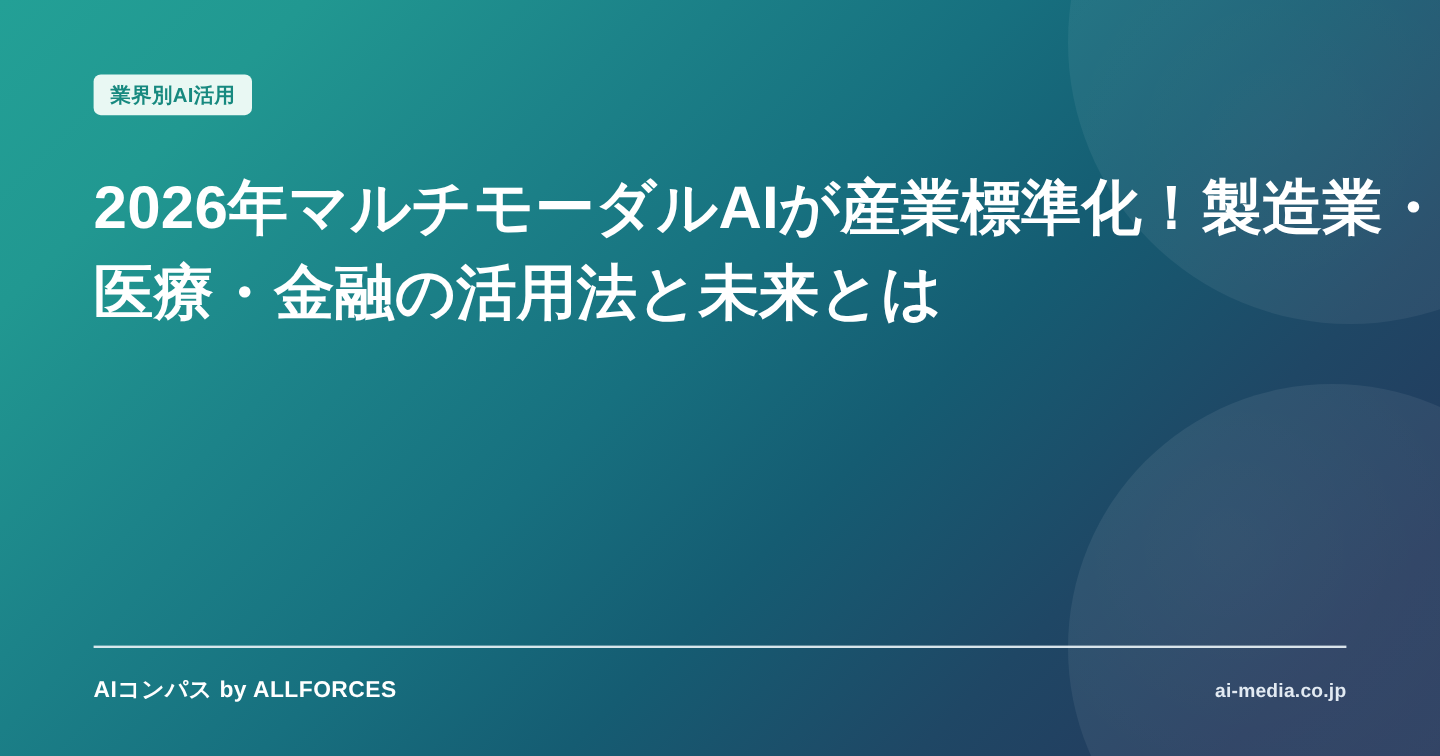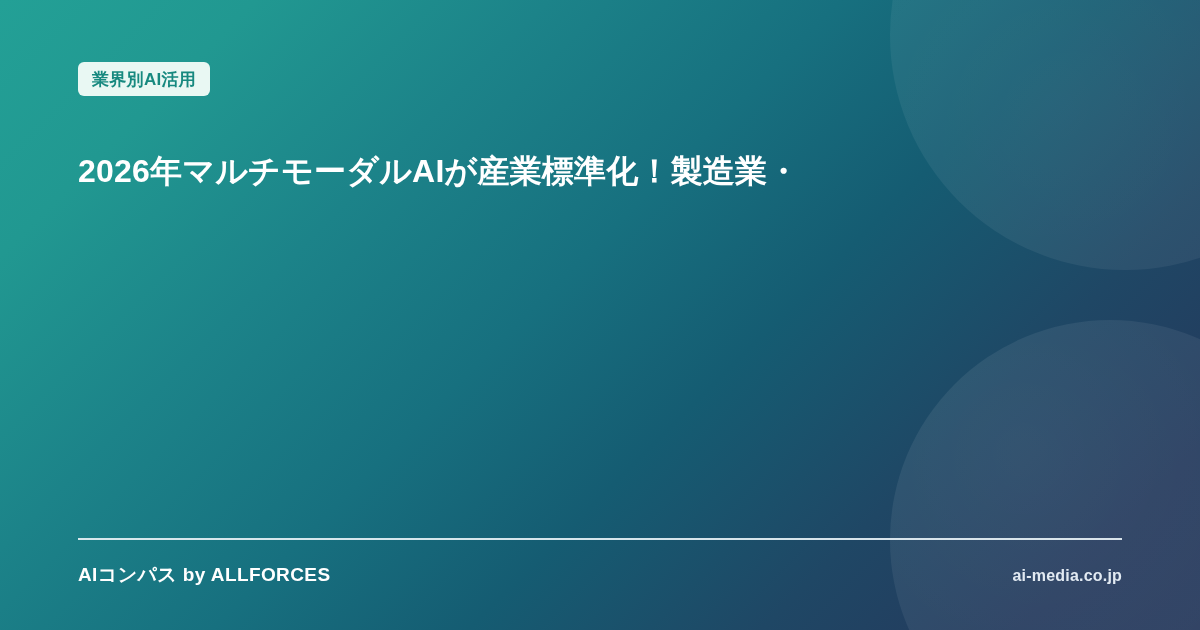--- a/index.html
+++ b/index.html
@@ -62,24 +62,24 @@
     color:#17897f;
     font-size:17px;
     font-weight:bold;
     letter-spacing:0.3px;
     white-space:nowrap;
   }
 
   
   .title {
     position:absolute;
-    left:78px; top:149px;
+    left:78px; top:138px;
     width:1048px;
     color:#ffffff;
-    font-size:32px;
+    font-size:50px;
     font-weight:bold;
     line-height:1.42;
     letter-spacing:0.2px;
   }
   .title-line { display:block; white-space:nowrap; }
 
   
   .footer {
     position:absolute;
     left:78px; right:78px;
@@ -120,20 +120,21 @@
 
   <div class="blob blob-tr"></div>
   <div class="blob blob-br"></div>
 
   <div class="badge">
     <span>業界別AI活用</span>
   </div>
 
   <h1 class="title">
     <span class="title-line">2026年マルチモーダルAIが産業標準化！製造業・</span>
+    <span class="title-line">医療・金融の活用法と未来とは</span>
   </h1>
 
   <div class="footer">
     <div class="divider"></div>
     <div class="footer-row">
       <span class="brand">AIコンパス by ALLFORCES</span>
       <span class="site-url">ai-media.co.jp</span>
     </div>
   </div>
 

